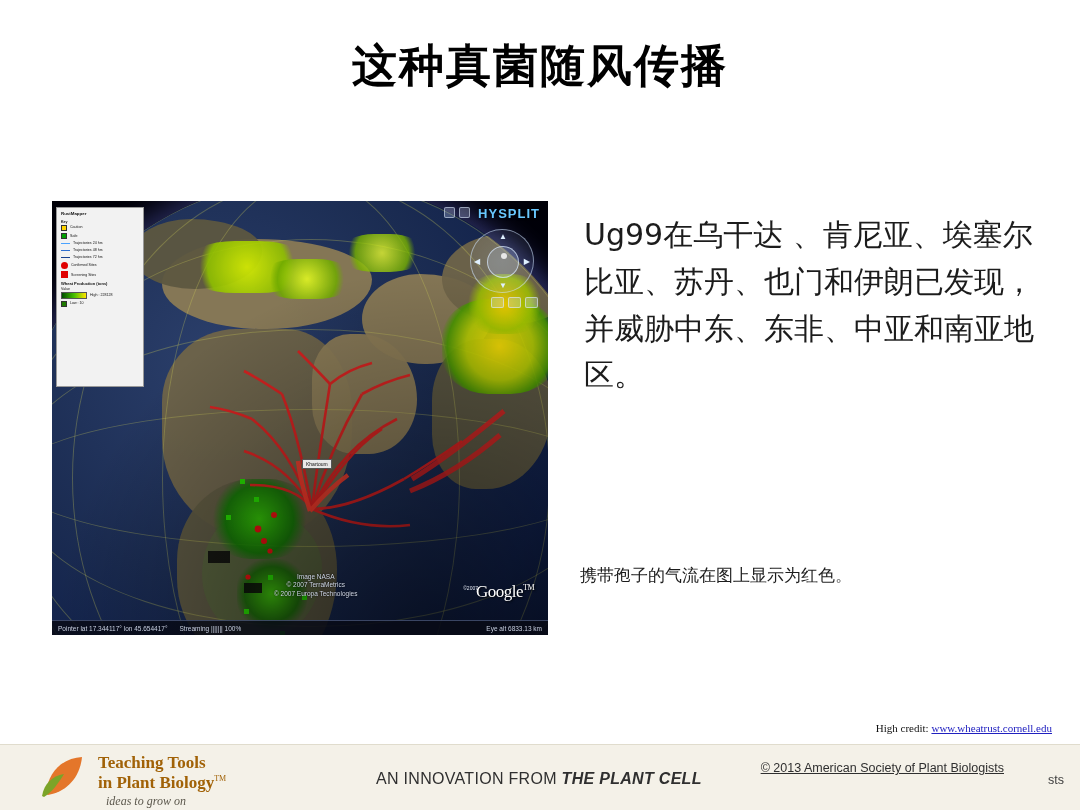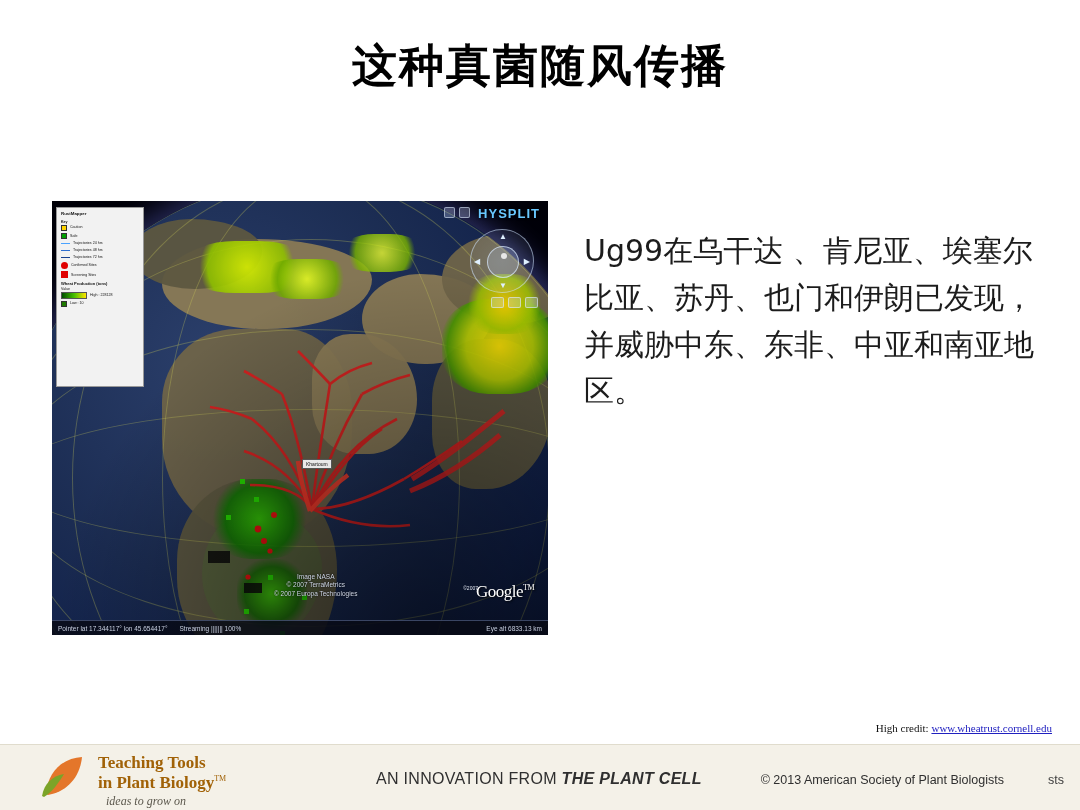--- a/index.html
+++ b/index.html
@@ -205,21 +205,20 @@
   }
   
   #body-text {
     position: absolute;
     left: 584px; top: 212px;
     width: 452px;
     font-size: 30px;
     line-height: 1.56;
     color: #1c1c1c;
     font-family: "DejaVu Sans", sans-serif;
-    margin-top: 16px;
   }
   #caption-text {
     position: absolute;
     left: 580px; top: 562px;
     width: 420px;
     font-size: 17px;
     line-height: 1.6;
     color: #1c1c1c;
     font-family: "DejaVu Serif", serif;
   }
@@ -258,22 +257,22 @@
     font-size: 12px; font-style: italic; color: #5b574c;
     font-family: "Liberation Serif", serif;
   }
   #footer-center {
     position: absolute; left: 376px; top: 25px;
     font-size: 16px; color: #2f2f2f;
     letter-spacing: 0.3px;
   }
   #footer-center b { font-style: italic; }
   #footer-right {
-    position: absolute; right: 76px; top: 28px;
-    font-size: 12.5px; color: #2f2f2f;
+    position: absolute; right: 76px; top: 16px;
+    font-size: 12.5px; color: #2f2f2f; text-decoration: underline;
   }
   #footer-right-faint {
     position: absolute; right: 16px; top: 28px;
     font-size: 12.5px; color: #404040;
   }
 </style>
 </head>
 <body>
 
 <div id="slide">
@@ -440,20 +439,21 @@
     <div id="ge-status">
       <div class="seg">Pointer  lat  17.344117°     lon  45.654417°</div>
       <div class="seg grow">Streaming  |||||||  100%</div>
       <div class="seg">Eye alt  6833.13 km</div>
     </div>
   </div>
 
   <div id="title">这种真菌随风传播</div>
 
   <div id="body-text">Ug99在乌干达 、肯尼亚、埃塞尔比亚、苏丹、也门和伊朗已发现，并威胁中东、东非、中亚和南亚地区。</div>
+  <div id="caption-text">携带孢子的气流在图上显示为红色。</div>
 
   <div id="photo-credit">
     <span>High credit:</span>
     <a href="#">www.wheatrust.cornell.edu</a>
   </div>
 
   <div id="footer">
     <svg id="logo-leaf" viewBox="0 0 48 46">
       <path d="M8 40 C 10 16, 26 4, 44 3 C 42 24, 28 38, 10 41 Z" fill="#e4762a"></path>
       <path d="M4 42 C 6 30, 14 22, 26 20 C 20 30, 14 38, 6 43 Z" fill="#7ba428"></path>

